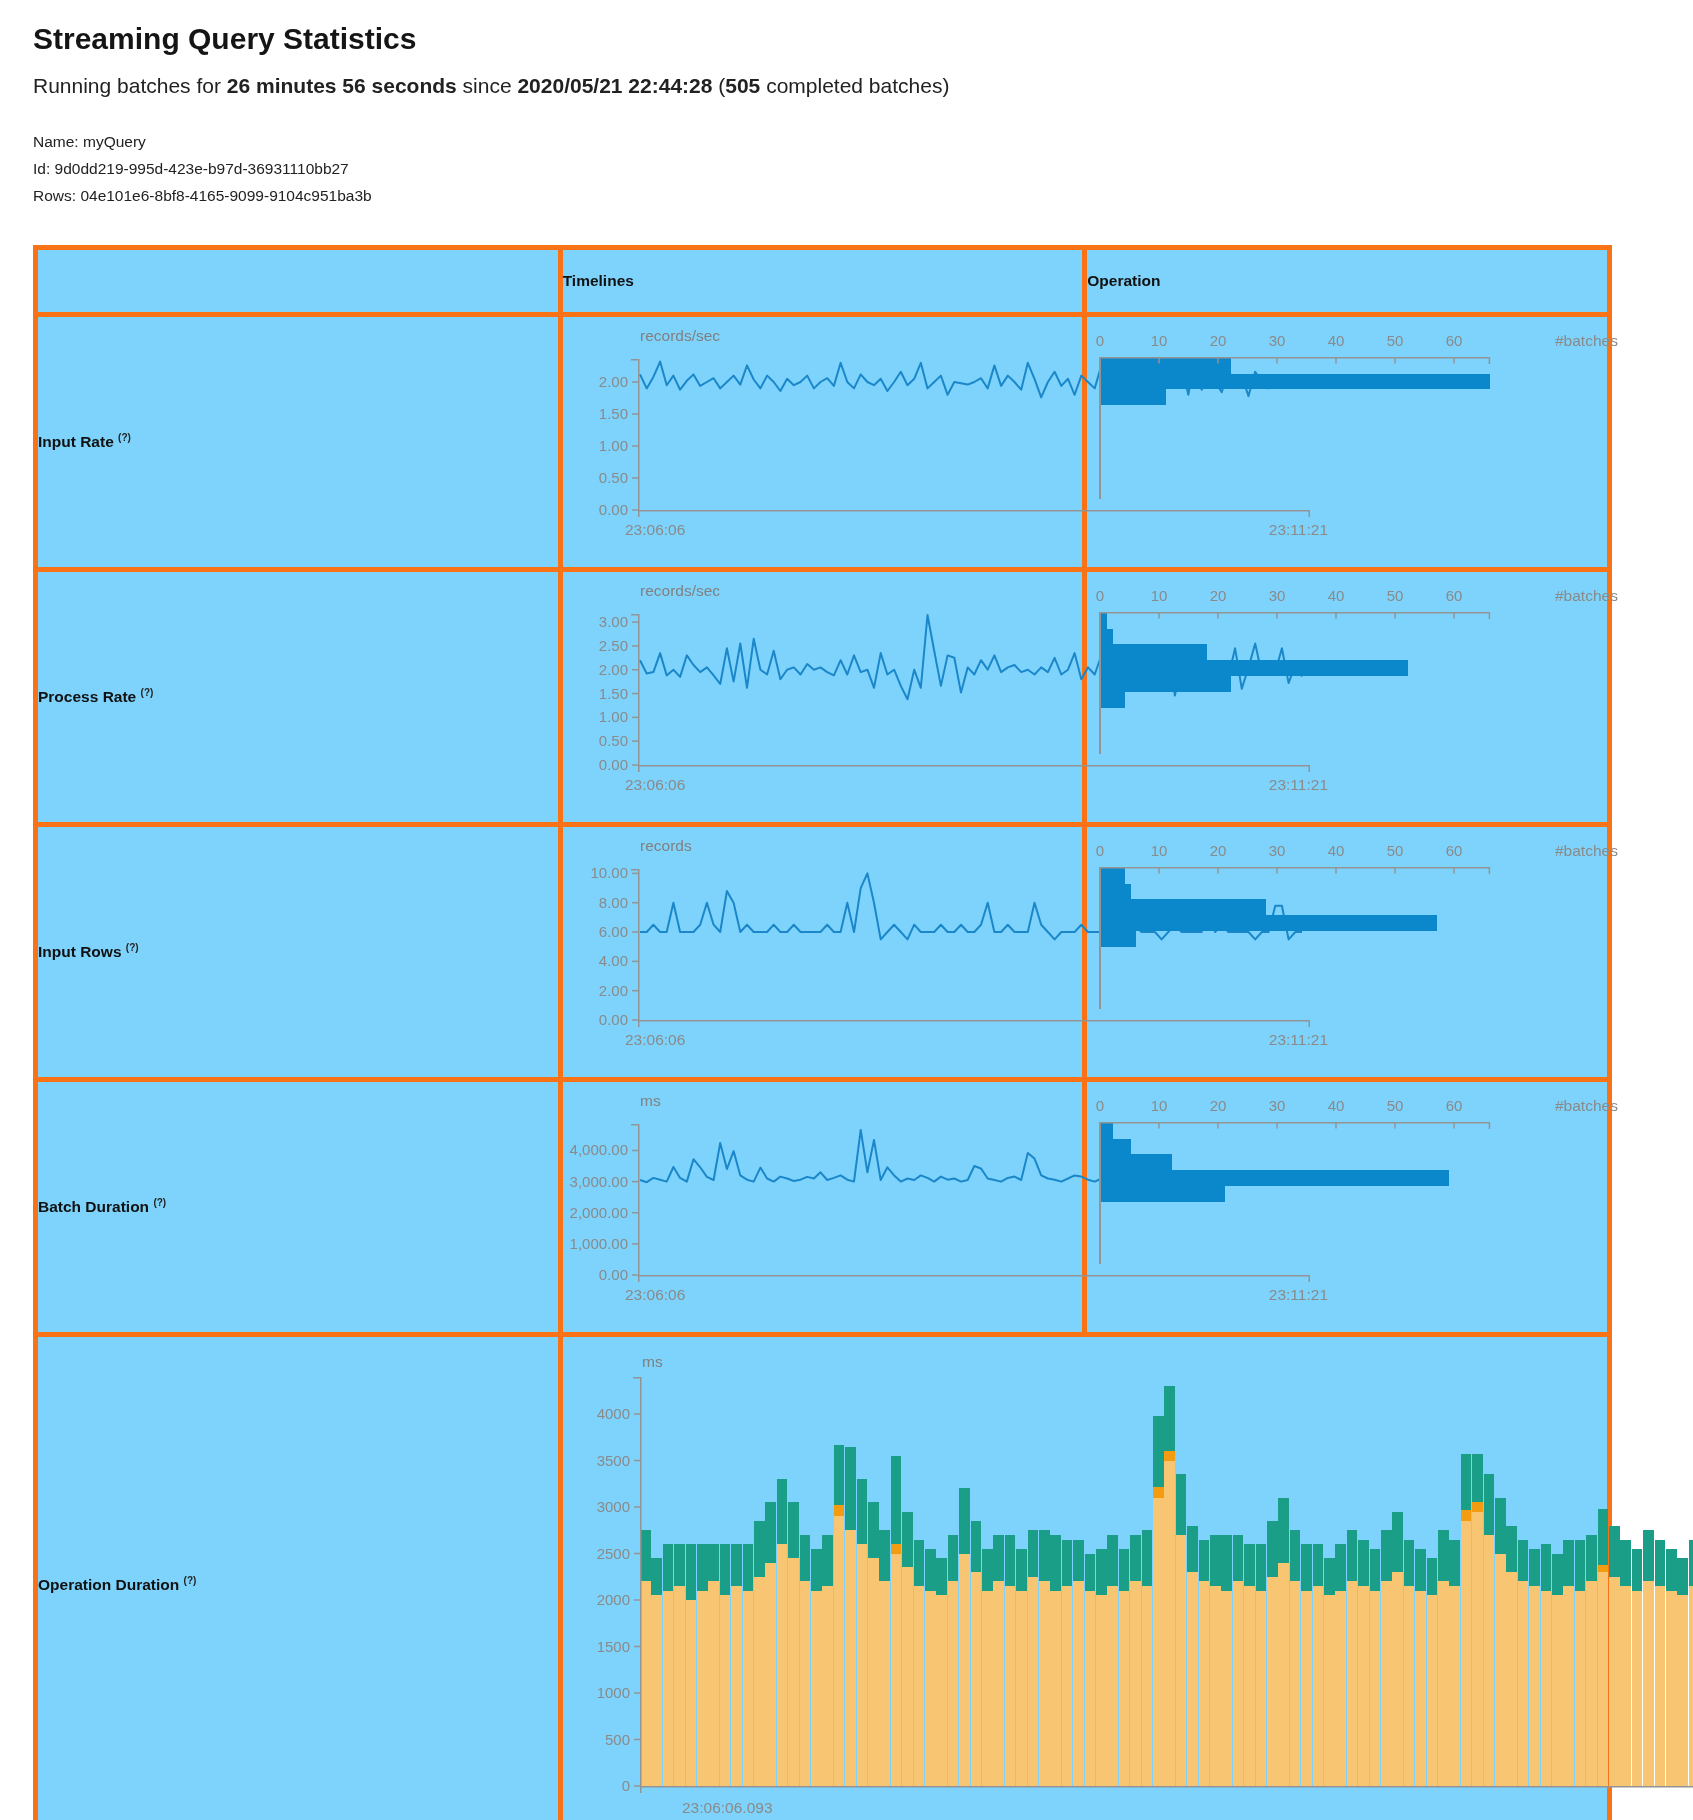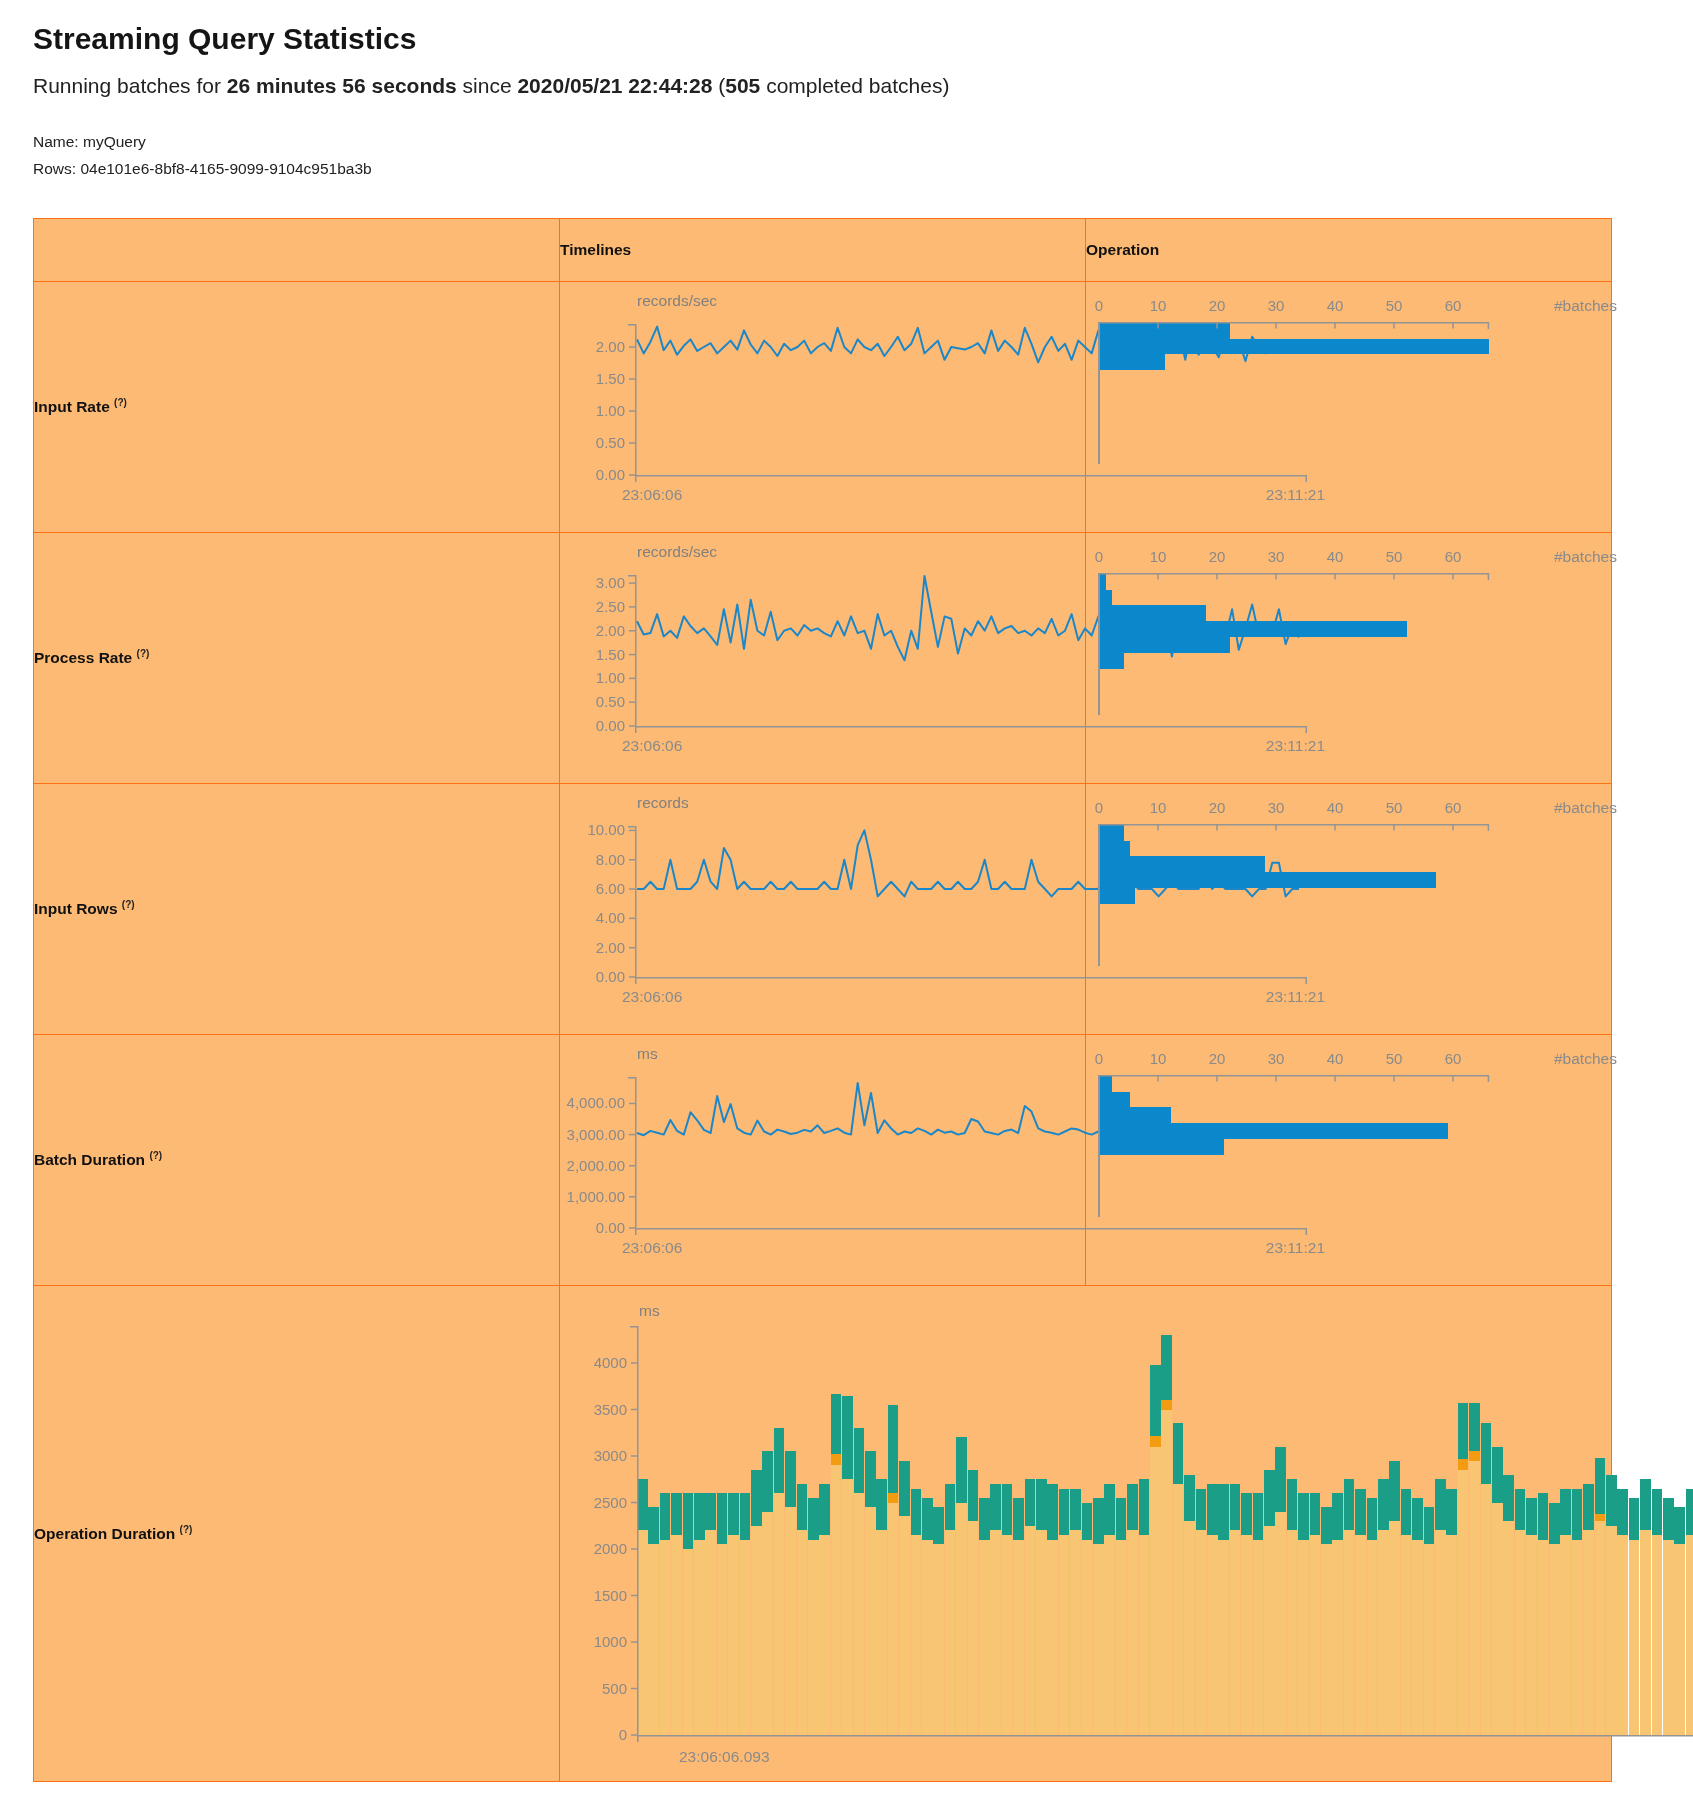--- a/index.html
+++ b/index.html
@@ -4,21 +4,21 @@
 <style>
   html,body{margin:0;padding:0;background:#fff;color:#1c1c1c;
     font-family:"Liberation Sans","DejaVu Sans",sans-serif;}
   .page{padding:16px 33px;width:1693px;box-sizing:border-box;}
   h1{font-size:30px;margin:6px 0 18px 0;font-weight:700;color:#151515;}
   .running{font-size:21px;margin:0 0 30px 0;color:#222;}
   .running b{font-weight:700;}
   .meta{font-size:15.5px;line-height:27px;color:#222;margin-bottom:36px;}
   .meta b{font-weight:400;}
   table.stats{border-collapse:collapse;width:1579px;table-layout:fixed;}
-  table.stats td,table.stats th{border:1px solid #f97316;padding:0;background:#fdba74;}
+  table.stats td,table.stats th{border:5px solid #f97316;padding:0;background:#7dd3fc;}
   th.colhdr{font-size:15.5px;font-weight:700;text-align:left;height:62px;
     padding-left:12px;vertical-align:middle;color:#111;}
   td.rowlabel{width:264px;vertical-align:middle;padding-left:12px;
     font-weight:700;font-size:15.5px;color:#111;}
   td.rowlabel sup{font-size:10px;font-weight:700;vertical-align:super;color:#222;}
   td.tl{width:772px;vertical-align:top;}
   td.hg{width:541px;vertical-align:top;}
   td.chart-row{height:250px;}
   td.op-row{height:495px;vertical-align:top;}
   svg{display:block;}
@@ -27,20 +27,21 @@
 </head>
 <body>
 
 <div class="page">
   <h1>Streaming Query Statistics</h1>
 
   <p class="running"><span>Running batches for </span><b>26 minutes 56 seconds</b><span> since </span><b>2020/05/21 22:44:28</b><span> (</span><b>505</b><span> completed batches)</span></p>
 
   <div class="meta">
     <div><b>Name:</b> <span>myQuery</span></div>
+    <div><b>Id:</b> <span>9d0dd219-995d-423e-b97d-36931110bb27</span></div>
     <div><b>Rows:</b> <span>04e101e6-8bf8-4165-9099-9104c951ba3b</span></div>
   </div>
 
   <table class="stats">
     <tbody>
         <tr>
       <th class="colhdr"></th>
       <th class="colhdr">Timelines</th>
       <th class="colhdr">Operation</th>
     </tr>

